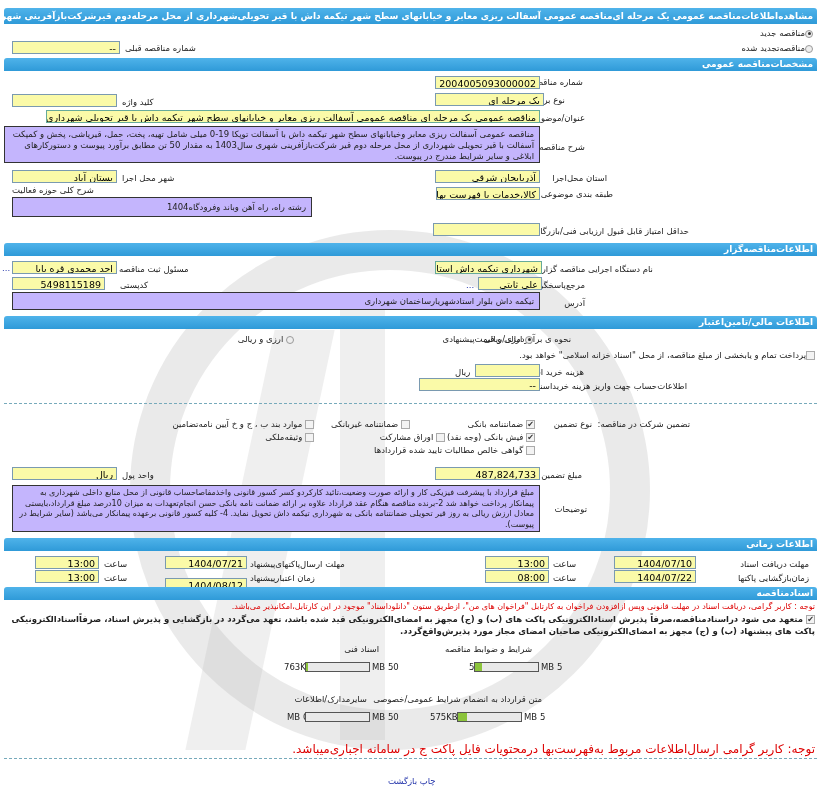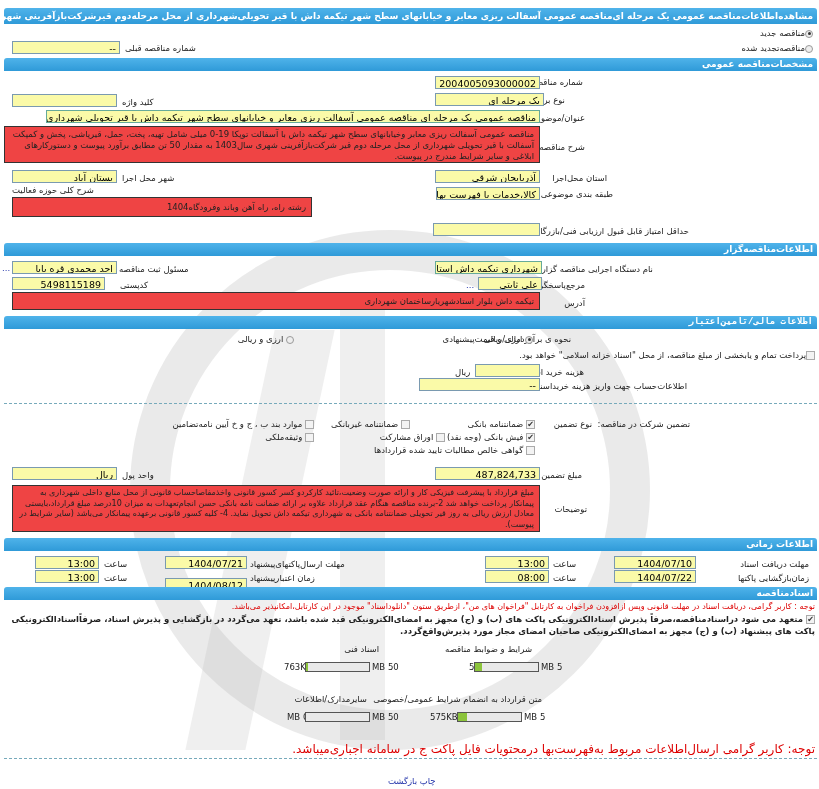--- a/index.html
+++ b/index.html
@@ -16,21 +16,21 @@
     border-radius:3px 3px 0 0; white-space:nowrap; overflow:hidden;
   }
   .lbl { position:absolute; white-space:nowrap; font-size:8.5px; line-height:12px; }
   .fld {
     position:absolute; height:13px; background:#fafaa8; border:1px solid #7a9ab0;
     font-size:9.5px; line-height:13px; padding:0 3px; white-space:nowrap; overflow:hidden;
     box-sizing:border-box; color:#000;
   }
   .fld.ltr { direction:ltr; text-align:right; }
   .box {
-    position:absolute; border:1px solid #333; background:#ef4444; font-size:8.5px; line-height:11px;
+    position:absolute; border:1px solid #333; background:#c4b5fd; font-size:8.5px; line-height:11px;
     padding:2px 5px; box-sizing:border-box; overflow:hidden;
   }
   .radio {
     display:inline-block; width:8px; height:8px; border-radius:50%; border:1px solid #999;
     background:#eee; vertical-align:middle; position:relative; box-sizing:border-box;
   }
   .radio.on::after {
     content:""; position:absolute; left:1.5px; top:1.5px; width:3px; height:3px; border-radius:50%; background:#333;
   }
   .chk {
@@ -111,21 +111,21 @@
 <div class="lbl" style="right:234px;top:279px;">مرجع‌پاسخگویی</div>
 <div class="fld" style="left:478px;top:277px;width:64px;">علی ثابتی</div>
 <div class="lbl link" style="left:466px;top:279px;">...</div>
 
 <div class="lbl" style="left:120px;top:279px;">کدپستی</div>
 <div class="fld ltr" style="left:12px;top:277px;width:93px;">5498115189</div>
 
 <div class="lbl" style="right:234px;top:297px;">آدرس</div>
 <div class="box" style="left:12px;top:292px;width:528px;height:18px;line-height:13px;">تیکمه داش بلوار استادشهریارساختمان شهرداری</div>
 
-<div class="bar" style="top:316px;font-family:Liberation Mono, monospace;">اطلاعات مالی/تامین‌اعتبار</div>
+<div class="bar" style="top:316px;">اطلاعات مالی/تامین‌اعتبار</div>
 
 <div class="lbl" style="right:248px;top:333px;">نحوه ی برآوردمالی و قیمت‌پیشنهادی</div>
 <div class="lbl" style="right:286px;top:333px;">
   <span class="radio on"></span> <span>ارزی/ریالی</span>
 </div>
 <div class="lbl" style="right:525px;top:333px;">
   <span class="radio"></span> <span>ارزی و ریالی</span>
 </div>
 
 <div class="lbl" style="right:4px;top:349px;">

